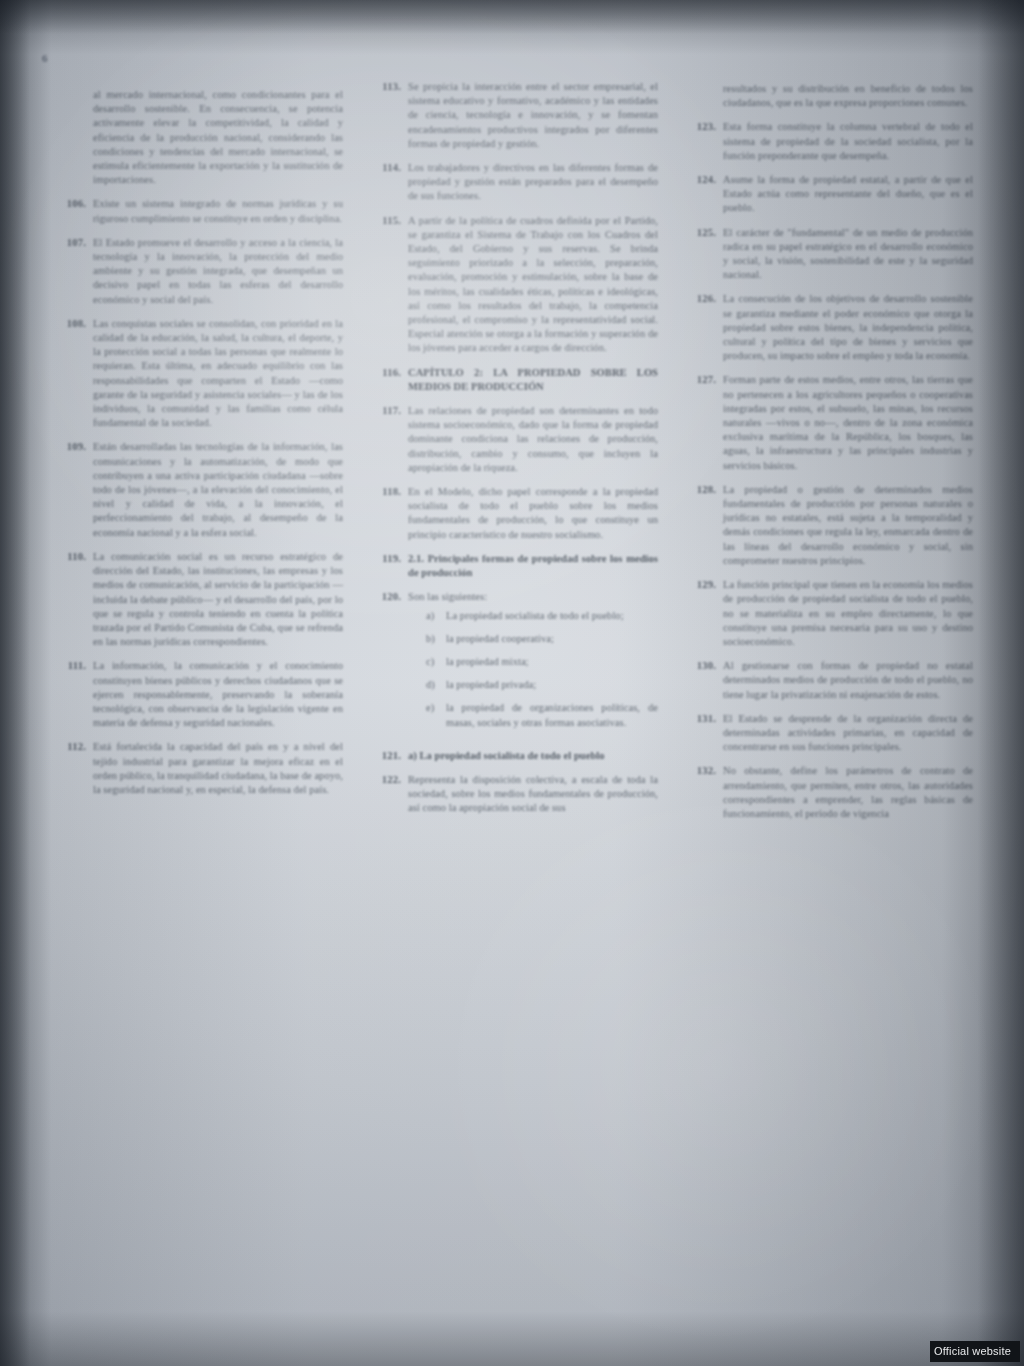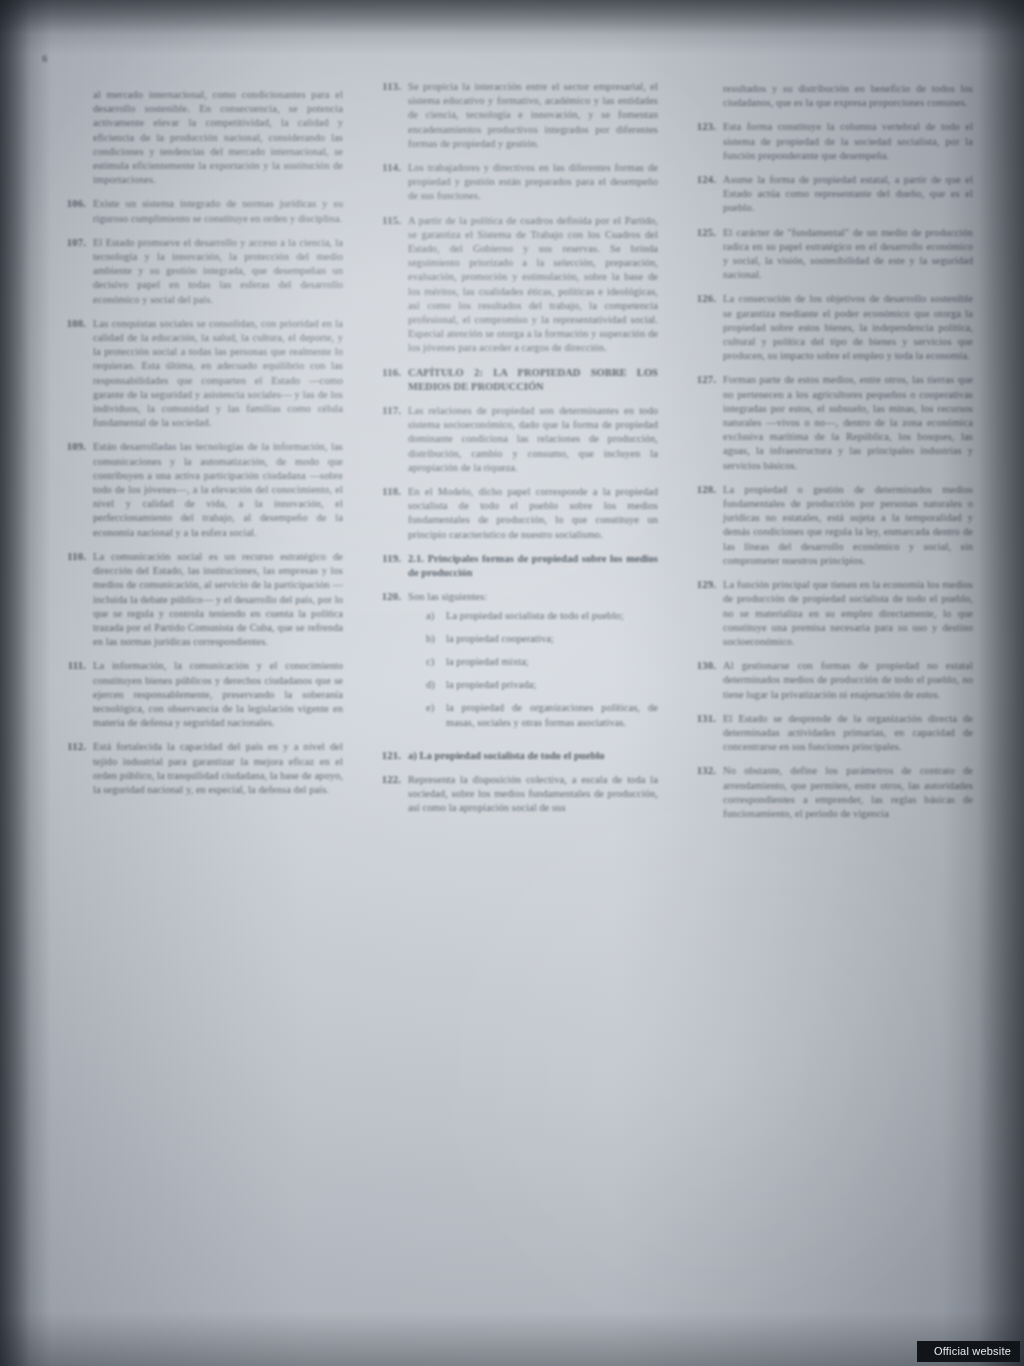--- a/index.html
+++ b/index.html
@@ -133,21 +133,21 @@
 
   
   #watermark {
     position: absolute;
     right: 4px;
     bottom: 4px;
     background: #111418;
     color: #e9eaec;
     font-family: "Liberation Sans", sans-serif;
     font-size: 11px;
-    padding: 4px 9px 5px 17px;
+    padding: 4px 9px 5px 4px;
     letter-spacing: 0.2px;
     z-index: 60;
   }
   
   #edge-left {
     position: absolute;
     left: 0; top: 0; bottom: 0; width: 30px;
     background: linear-gradient(90deg, rgba(20,25,32,0.55), rgba(20,25,32,0));
     z-index: 45; pointer-events: none;
   }

